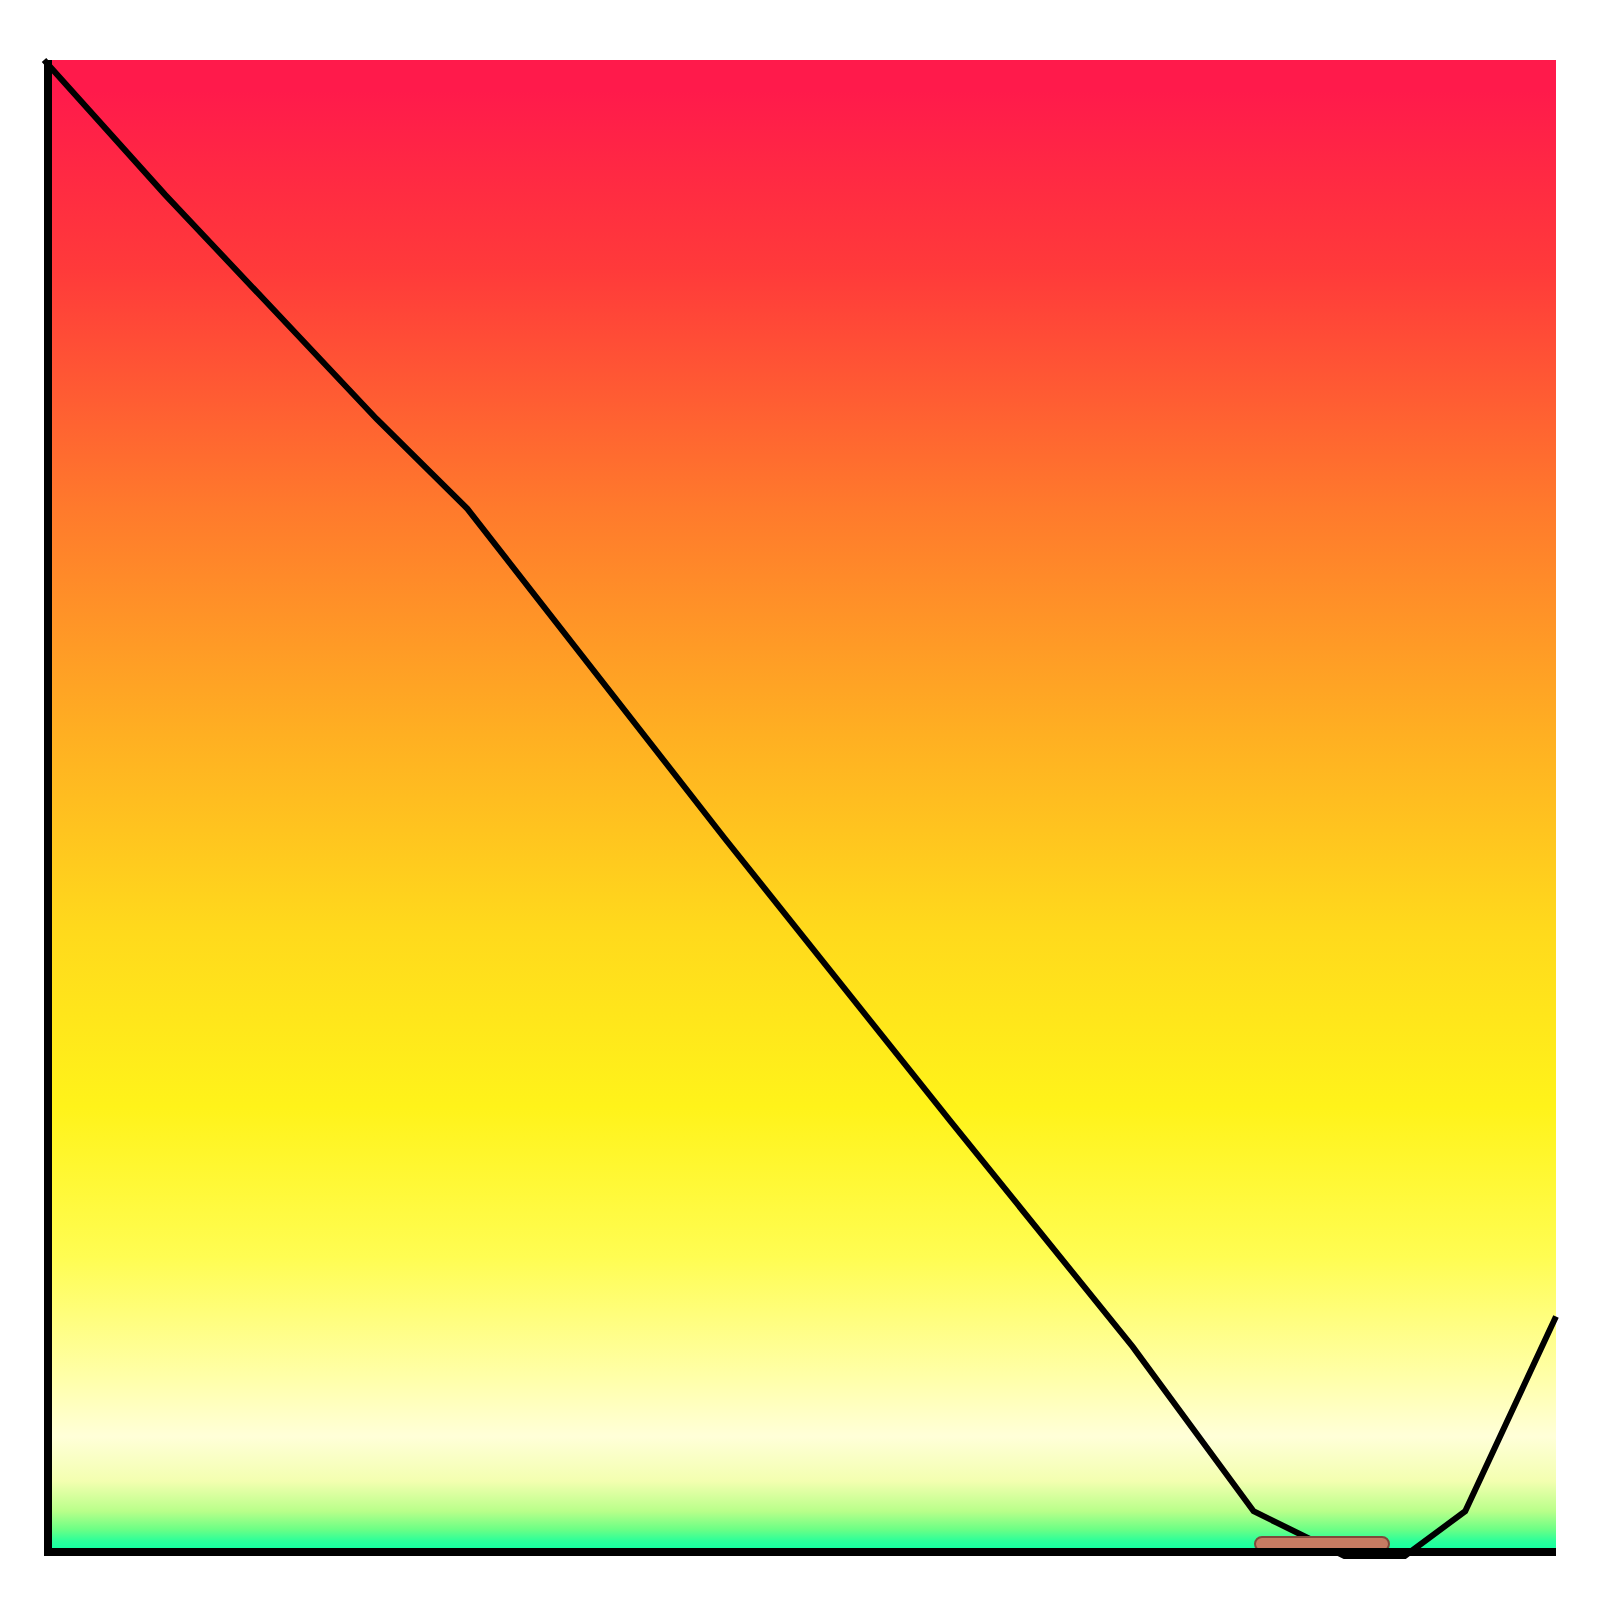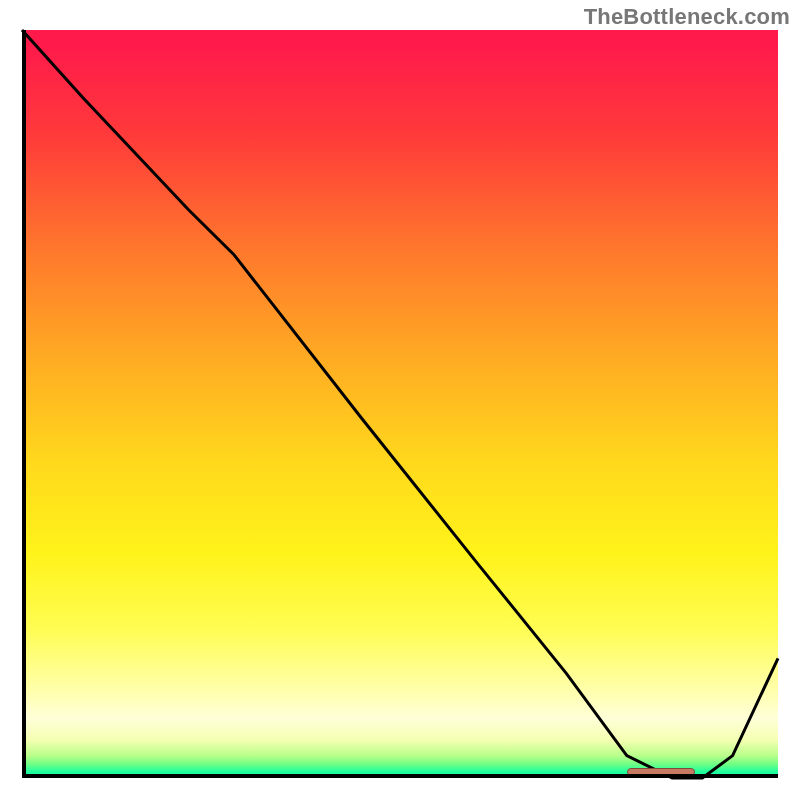--- a/index.html
+++ b/index.html
@@ -86,21 +86,20 @@
     height: 8px;
     background: #c77b62;
     border-radius: 4px;
     border: 1px solid #7e4a3b;
   }
 </style>
 </head>
 <body>
 
 <div class="container">
-  <div class="watermark">TheBottleneck.com</div>
 
   <div class="plot-area">
     <div class="gradient-bg"></div>
 
     <svg class="curve" viewBox="0 0 756 748" preserveAspectRatio="none">
       <path id="curve-path" class="curve-path" d="M0.0 0.0 L60.5 67.3 L166.3 179.5 L211.7 224.4 L340.2 389.0 L453.6 531.1 L544.3 643.3 L604.8 725.6 L650.2 748.0 L680.4 748.0 L710.6 725.6 L756.0 628.3"></path>
     </svg>
 
     <div id="marker" class="marker" style="left: 604.8px; width: 68.04px; bottom: 2px;"></div>
 

